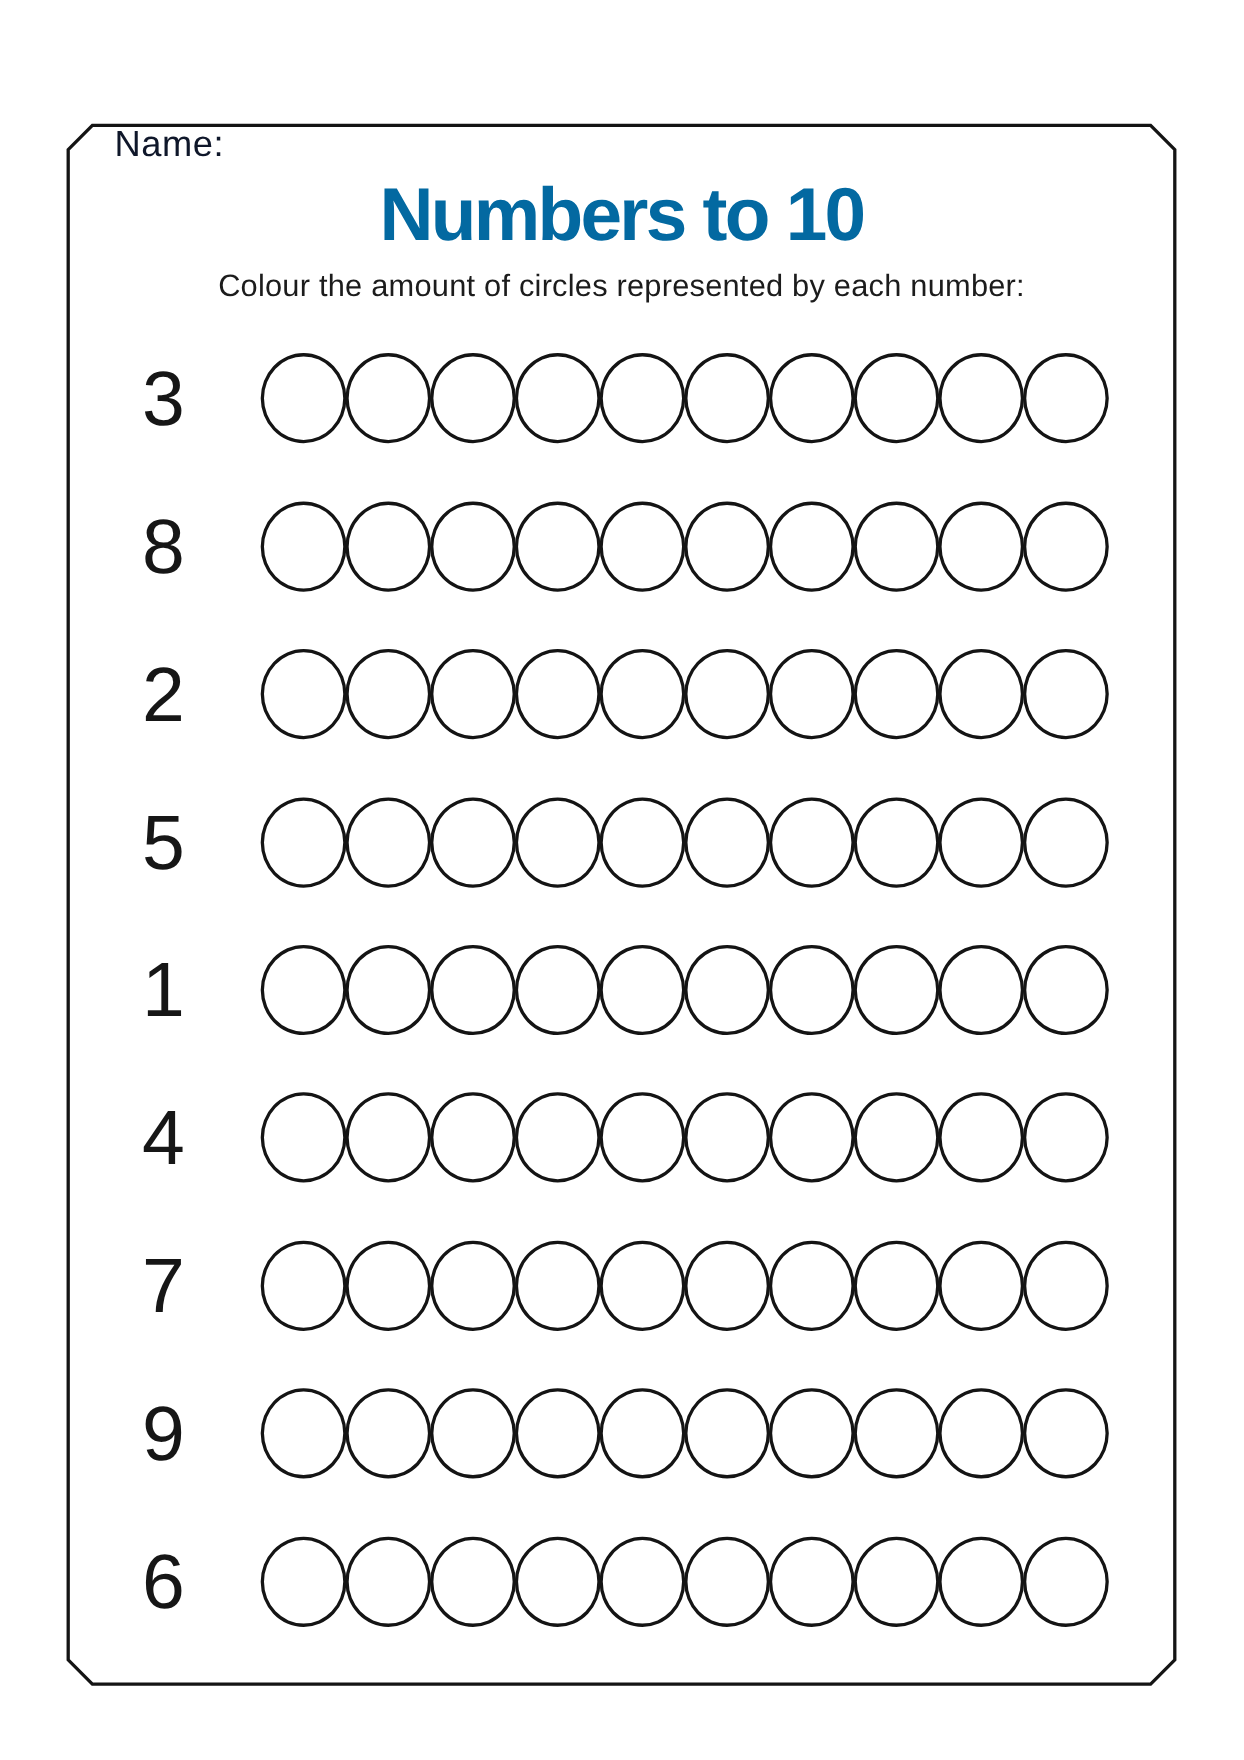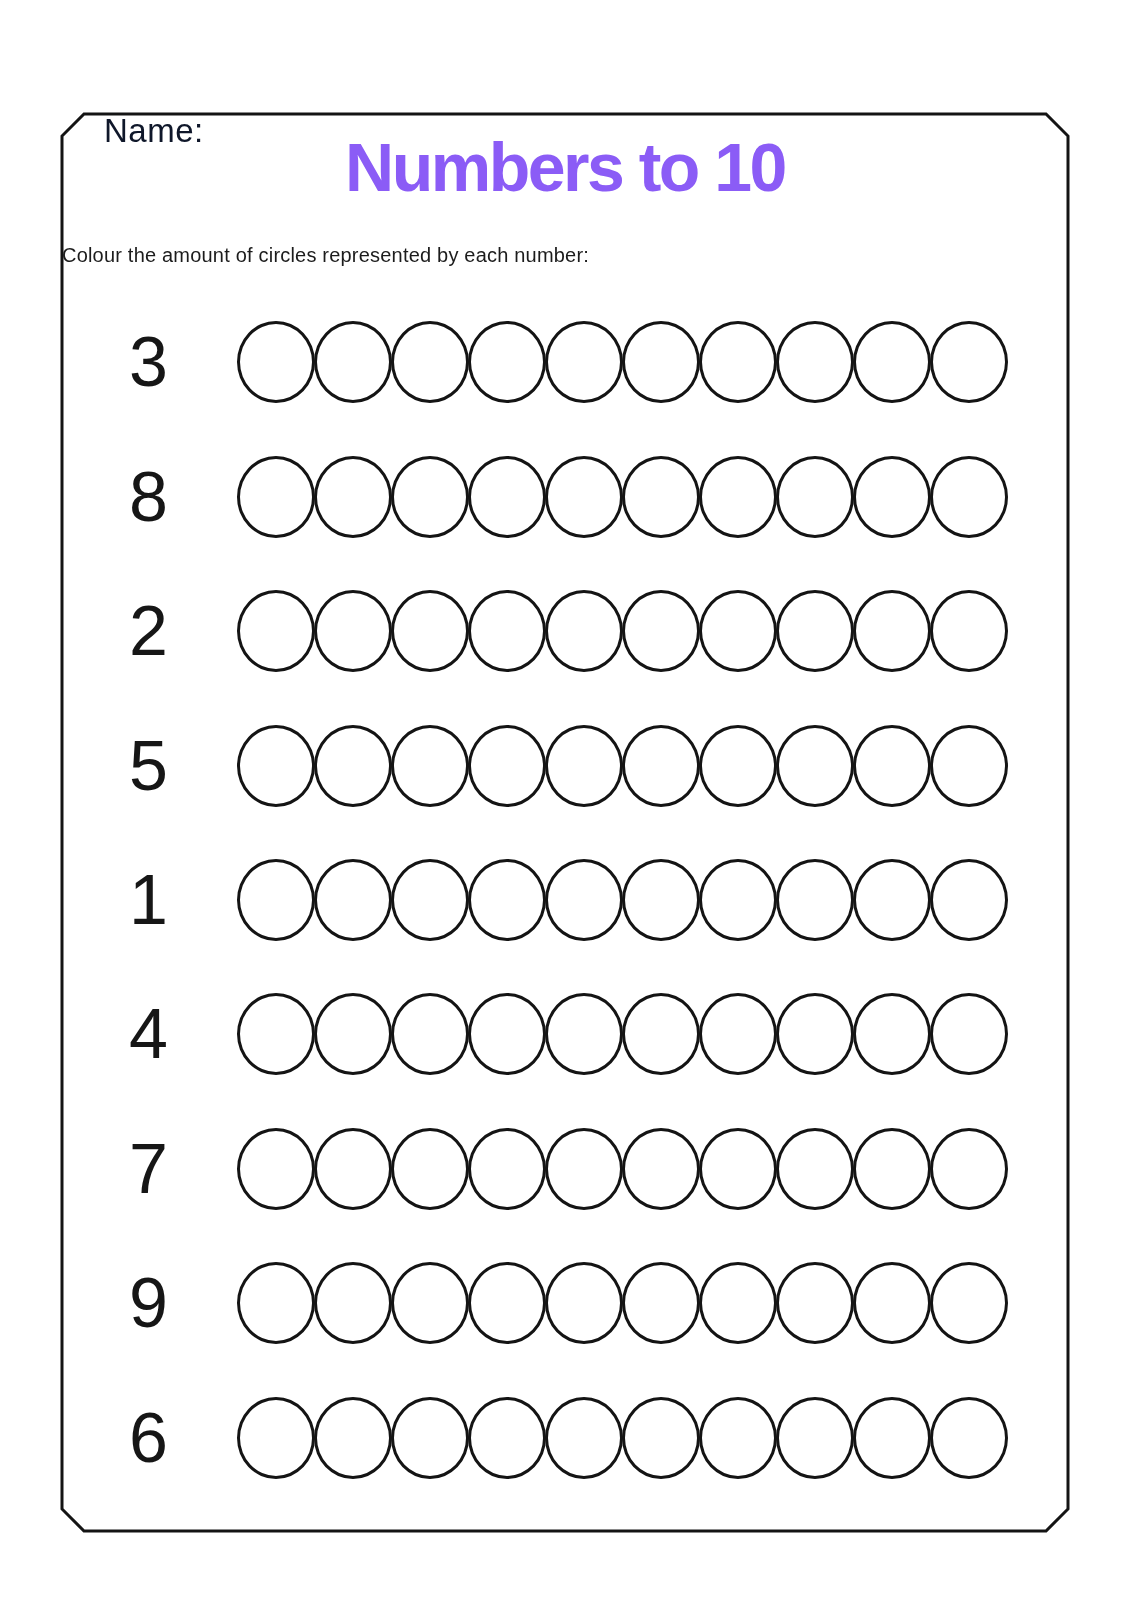--- a/index.html
+++ b/index.html
@@ -29,38 +29,38 @@
     position: absolute;
     left: 0;
     top: 0;
     width: 1131px;
     height: 1600px;
     display: block;
   }
   .title {
     position: absolute;
     left: 62px;
-    top: 130px;
+    top: 158px;
     width: 1006px;
     margin: 0;
     text-align: center;
     font-size: 68px;
     font-weight: 800;
     letter-spacing: -2.5px;
-    color: #8b5cf6;
+    color: #0369a1;
     line-height: 1.1;
   }
   .instruction {
     position: absolute;
     left: 62px;
     top: 244px;
     width: 1006px;
     margin: 0;
-    text-align: left;
-    font-size: 20px;
+    text-align: center;
+    font-size: 28px;
     font-weight: 400;
     letter-spacing: 0.2px;
     color: #1c1c1c;
   }
   .rows {
     position: absolute;
     left: 62px;
     top: 295px;
     width: 1006px;
     height: 1210px;

